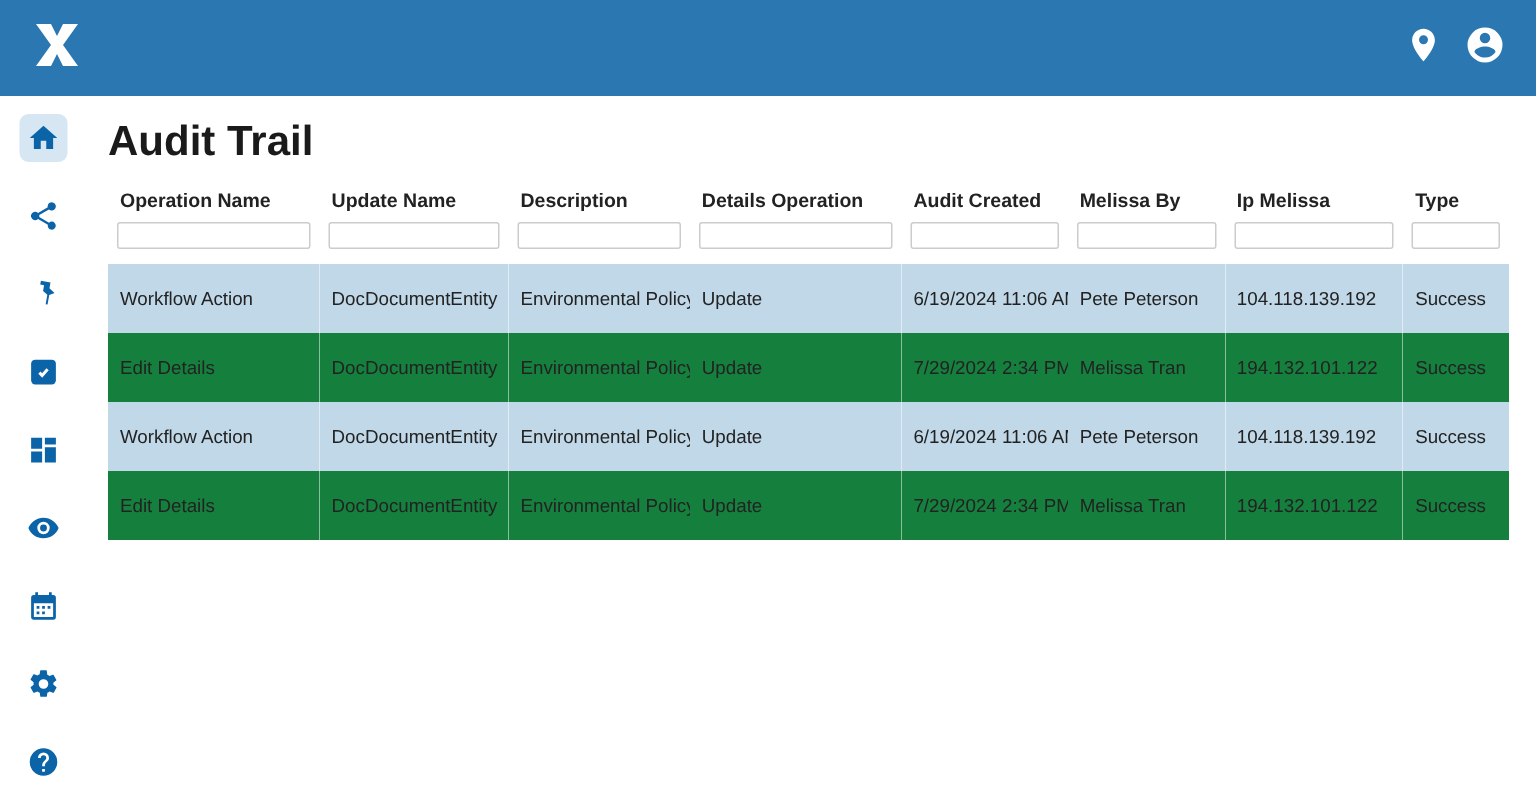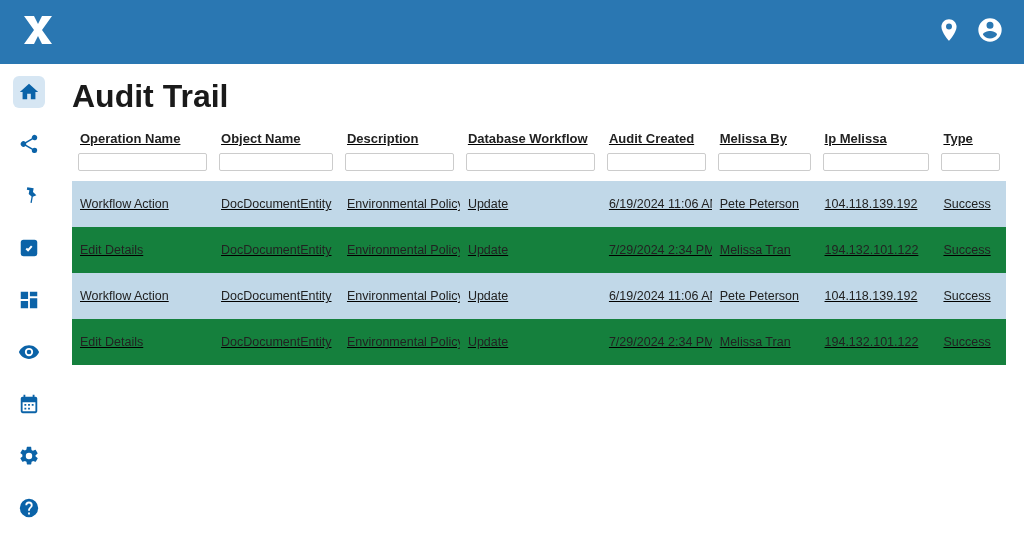--- a/index.html
+++ b/index.html
@@ -33,26 +33,26 @@
 .sidebar .nav-item {
   width: 32px; height: 32px;
   display: flex; align-items: center; justify-content: center;
   border-radius: 6px;
   color: #0b63a8;
 }
 .sidebar .nav-item.active { background: #d6e6f3; }
 .sidebar svg { fill: #0b63a8; }
 .content { flex: 1; padding: 14px 18px 0 14px; }
 .page-title {
-  font-size: 32px;
+  font-size: 28px;
   font-weight: 700;
   color: #1a1a1a;
   margin-bottom: 10px;
 }
-.table { width: 100%; border-collapse: collapse; table-layout: fixed; text-decoration: underline; }
+.table { width: 100%; border-collapse: collapse; table-layout: fixed; }
 .table th {
   text-align: left;
   font-size: 13px;
   font-weight: 700;
   color: #222;
   padding: 6px 8px 4px;
 }
 .table td.filter-cell { padding: 2px 6px 10px; }
 .filter-input {
   width: 100%;
@@ -162,23 +162,23 @@
           <col class="col-desc">
           <col class="col-dbop">
         <col class="col-date">
           <col class="col-by">
           <col class="col-ip">
           <col class="col-type">
       </colgroup>
       <thead>
         <tr>
           <th>Operation Name</th>
-          <th>Object Name</th>
+          <th>Update Name</th>
           <th>Description</th>
-          <th>Database Workflow</th>
+          <th>Details Operation</th>
           <th>Audit Created</th>
           <th>Melissa By</th>
           <th>Ip Melissa</th>
           <th>Type</th>
         </tr>
         <tr>
           <td class="filter-cell"><input class="filter-input" style=""></td>
           <td class="filter-cell"><input class="filter-input" style=""></td>
           <td class="filter-cell"><input class="filter-input" style=""></td>
           <td class="filter-cell"><input class="filter-input" style=""></td>

